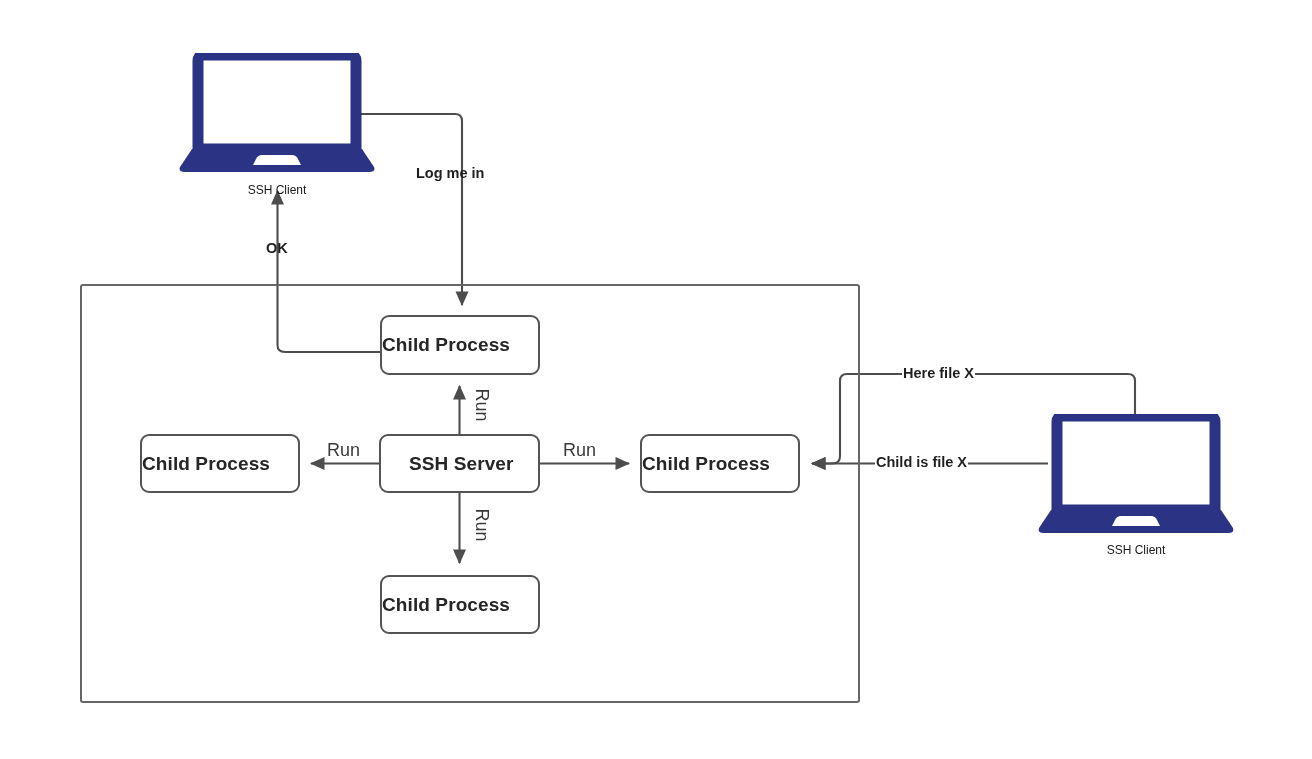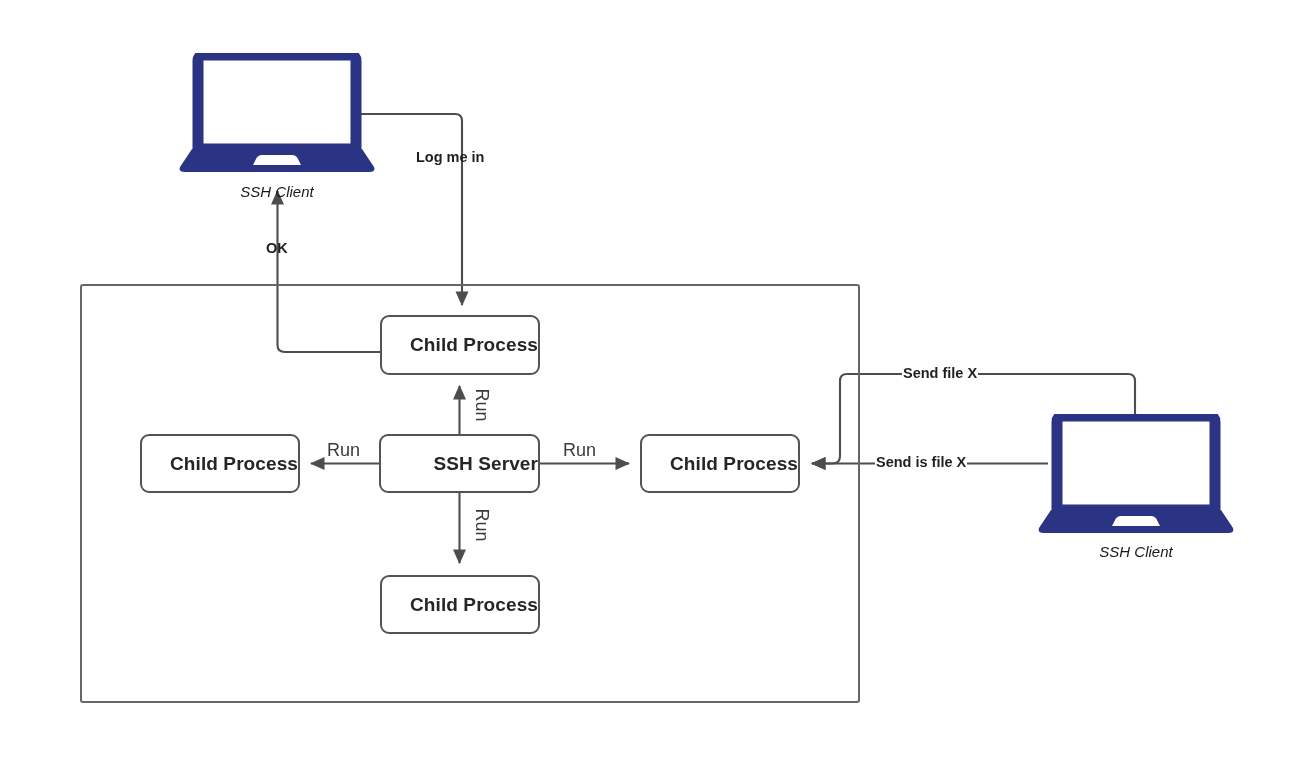--- a/index.html
+++ b/index.html
@@ -31,21 +31,21 @@
 
   
   .proc-box {
     position: absolute;
     box-sizing: border-box;
     background: #ffffff;
     border: 2px solid #545454;
     border-radius: 9px;
     display: flex;
     align-items: center;
-    justify-content: flex-end;
+    justify-content: flex-start;
     font-size: 19px;
     font-weight: bold;
     color: #262626;
     letter-spacing: 0.1px;
     white-space: nowrap;
   }
 
   .container-box {
     position: absolute;
     box-sizing: border-box;
@@ -53,26 +53,25 @@
     border: 2px solid #666666;
     border-radius: 3px;
   }
 
   
   .laptop {
     position: absolute;
   }
   .laptop-caption {
     position: absolute;
-    font-size: 15px;
+    font-size: 12px;
     font-weight: normal;
     color: #1a1a1a;
     white-space: nowrap;
     text-align: center;
-    font-style: italic;
   }
 
   
   .edge-label {
     position: absolute;
     font-size: 14.5px;
     font-weight: bold;
     color: #1f1f1f;
     white-space: nowrap;
     background: #ffffff;
@@ -161,21 +160,21 @@
     <svg width="198" height="123" viewBox="0 0 198 123" xmlns="http://www.w3.org/2000/svg">
       <path d="M 20 8 Q 20 2 26 2 L 172 2 Q 178 2 178 8 L 178 96 L 20 96 Z" fill="none" stroke="#2B3384" stroke-width="11" stroke-linejoin="round"></path>
       <path d="M 14 96 L 184 96 L 196 114 Q 198 119 191 119 L 7 119 Q 0 119 2 114 Z" fill="#2B3384"></path>
       <path d="M 84 102 L 114 102 Q 118 102 120 106 L 123 112 L 75 112 L 78 106 Q 80 102 84 102 Z" fill="#ffffff"></path>
     </svg>
   </div>
   <div class="laptop-caption" style="left:1036px; top:543px; width:200px;">
     <span>SSH Client</span>
   </div>
 
-  <div class="edge-label nobg" style="left:415px; top:150px;text-align:center;">
+  <div class="edge-label nobg" style="left:415px; top:166px;text-align:center;">
     <span>Log me in</span>
   </div>
 
   <div class="edge-label nobg" style="left:265px; top:241px;">
     <span>OK</span>
   </div>
 
   <div class="edge-label plain vert" style="left:458px; top:395px; width:44px; text-align:center;">
     <span>Run</span>
   </div>
@@ -186,20 +185,20 @@
 
   <div class="edge-label plain" style="left:562px; top:441px;">
     <span>Run</span>
   </div>
 
   <div class="edge-label plain vert" style="left:458px; top:515px; width:44px; text-align:center;">
     <span>Run</span>
   </div>
 
   <div class="edge-label" style="left:902px; top:366px;">
-    <span>Send file X</span>
+    <span>Here file X</span>
   </div>
 
   <div class="edge-label" style="left:875px; top:455px;">
-    <span>Send is file X</span>
+    <span>Child is file X</span>
   </div>
 
 </div>
 
 </body></html>

